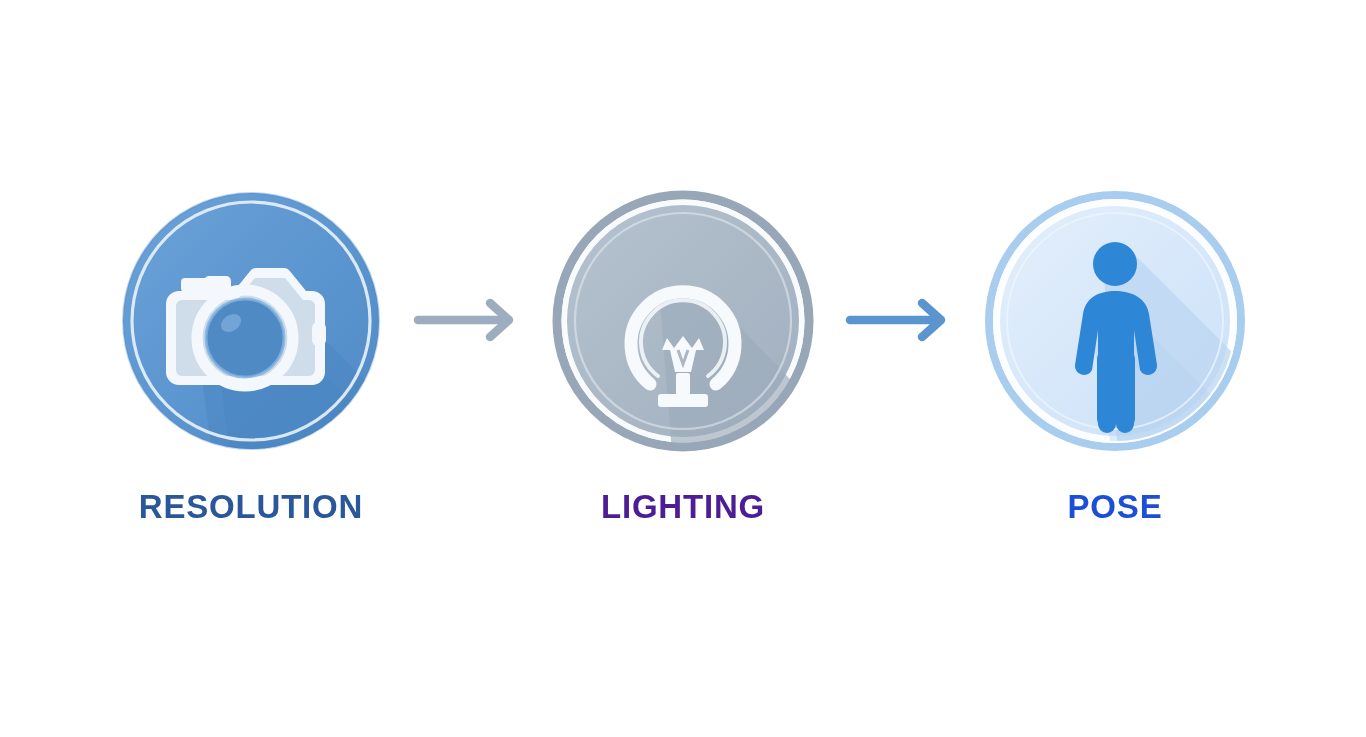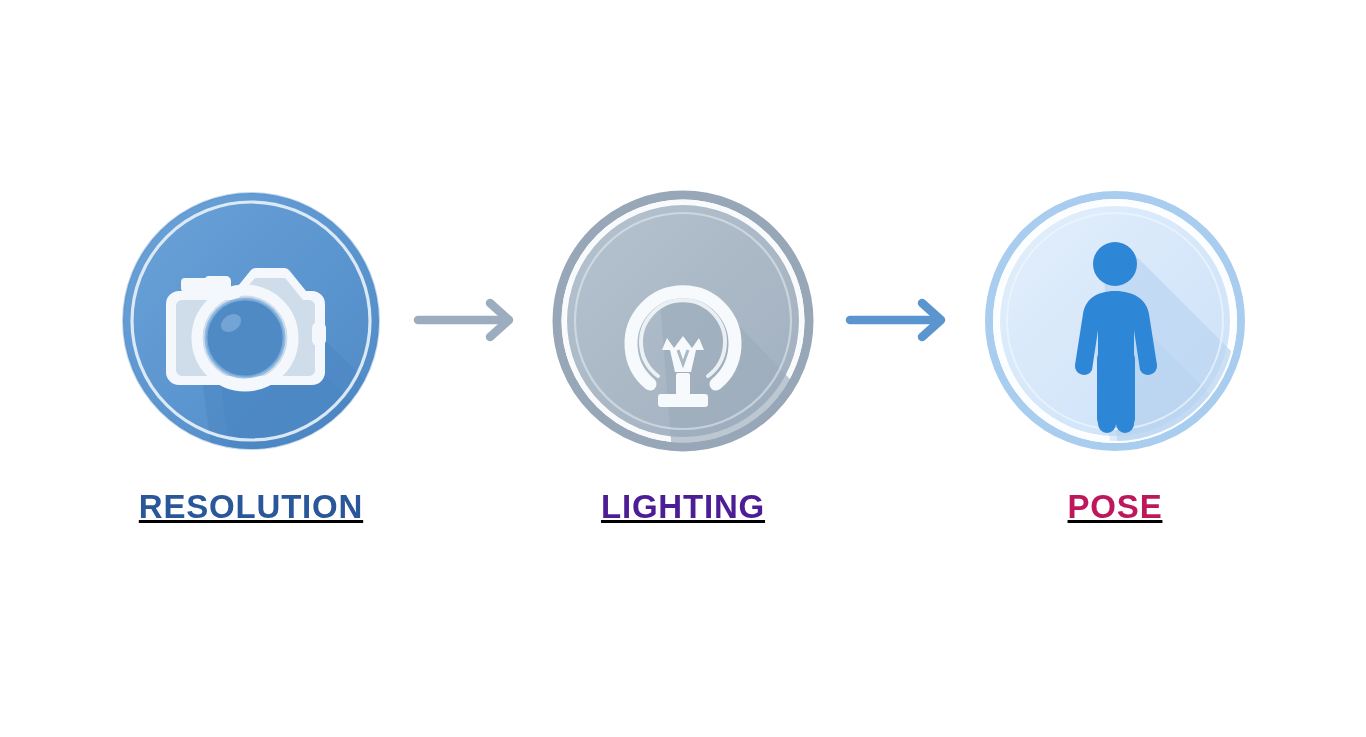--- a/index.html
+++ b/index.html
@@ -30,21 +30,20 @@
 
   .stage {
     position: relative;
     width: 300px;
     height: 737px;
     display: flex;
     flex-direction: column;
     align-items: center;
     justify-content: flex-start;
     flex: 0 0 auto;
-    text-decoration: underline;
   }
 
   .stage-badge-wrap {
     position: relative;
     width: 262px;
     height: 262px;
     margin-top: 190px;
   }
 
   .stage-svg {
@@ -276,16 +275,16 @@
                    L 156 180
                    A 9 9 0 0 0 173 175
                    L 165 124
                    C 163 110 150 101 131 101 Z"></path>
 
           <rect x="113" y="160" width="18" height="78" rx="9"></rect>
           <rect x="133" y="160" width="18" height="78" rx="9"></rect>
         </g>
       </svg>
     </div>
-    <div class="stage-label" style="color:#be185d">POSE</div>
+    <div class="stage-label" style="color:#1d4ed8">POSE</div>
   </div>
 
 </div>
 
 </body></html>

